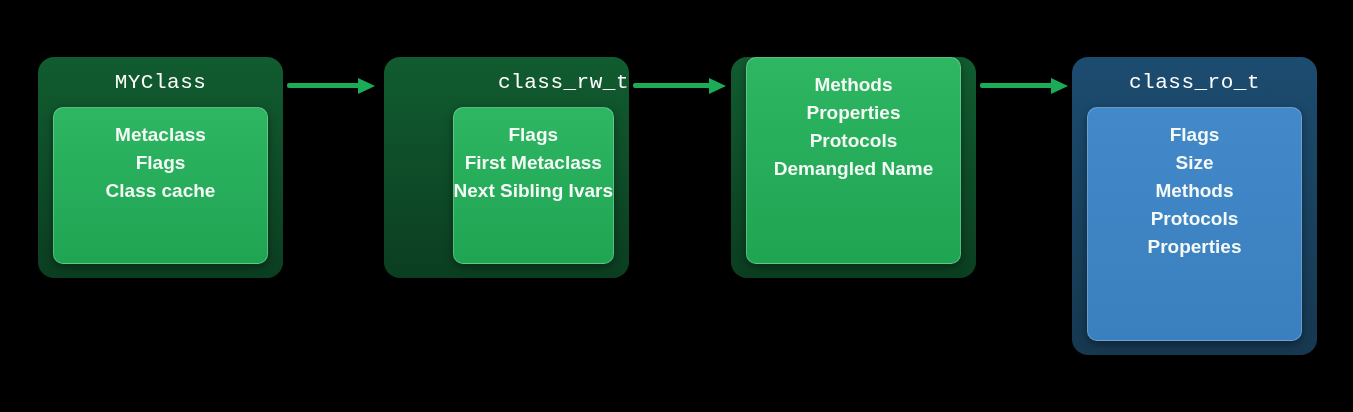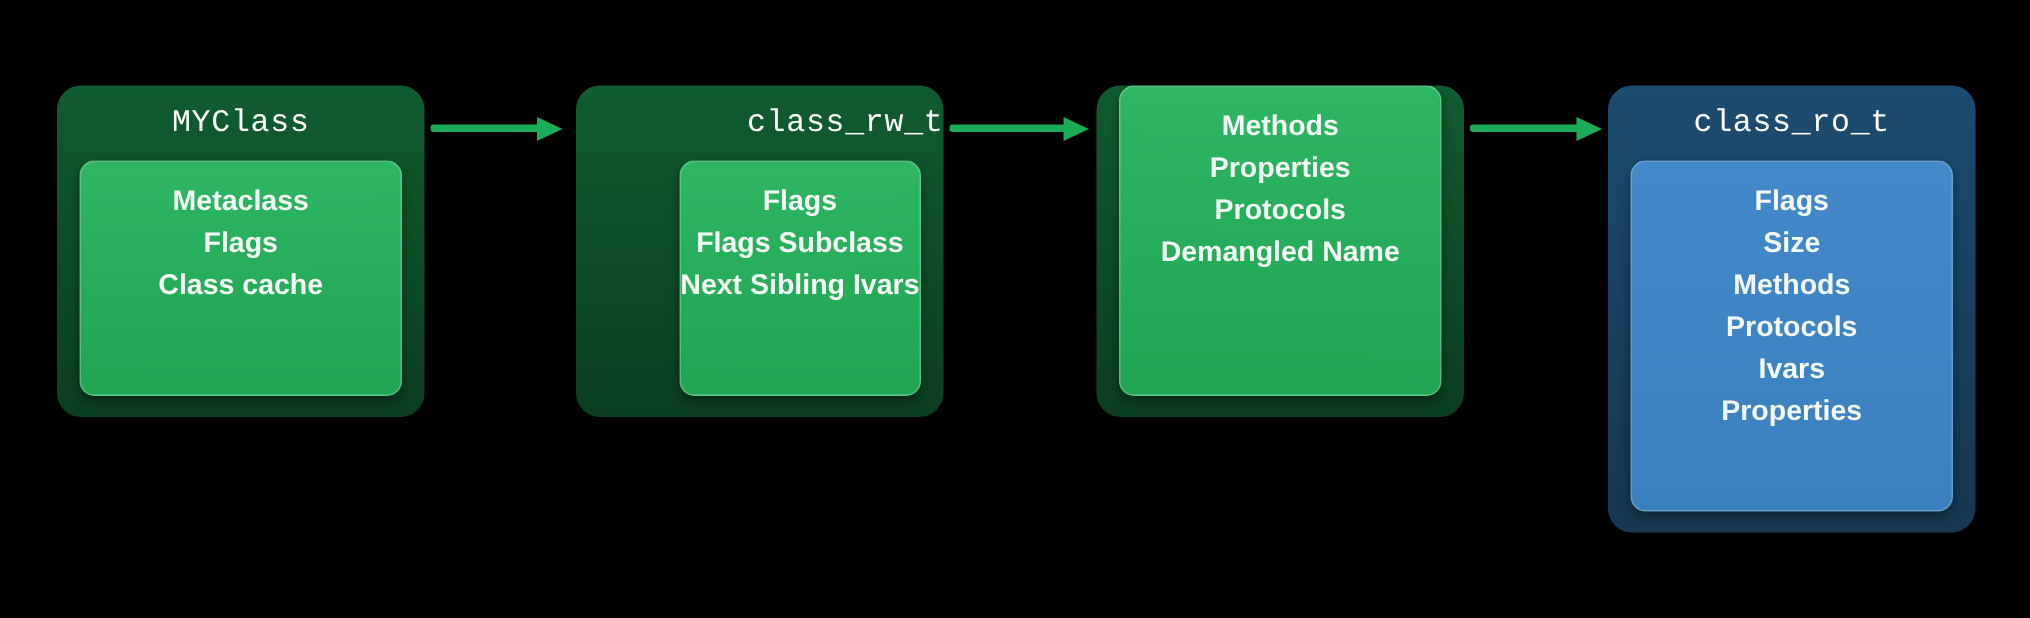--- a/index.html
+++ b/index.html
@@ -118,21 +118,21 @@
 
   <div class="arrow" id="a0">
     <div class="shaft"></div>
     <div class="head"></div>
   </div>
 
   <div class="struct-box green" id="b1">
     <div class="box-title">class_rw_t</div>
     <div class="box-body">
       <div class="field">Flags</div>
-      <div class="field">Flags Subclass</div>
+      <div class="field">First Metaclass</div>
       <div class="field">Next Sibling Ivars</div>
     </div>
   </div>
 
   <div class="arrow" id="a1">
     <div class="shaft"></div>
     <div class="head"></div>
   </div>
 
   <div class="struct-box green" id="b2">
@@ -149,18 +149,17 @@
     <div class="head"></div>
   </div>
 
   <div class="struct-box blue" id="b3">
     <div class="box-title">class_ro_t</div>
     <div class="box-body">
       <div class="field">Flags</div>
       <div class="field">Size</div>
       <div class="field">Methods</div>
       <div class="field">Protocols</div>
-      <div class="field">Ivars</div>
       <div class="field">Properties</div>
     </div>
   </div>
 
 </div>
 
 </body></html>

